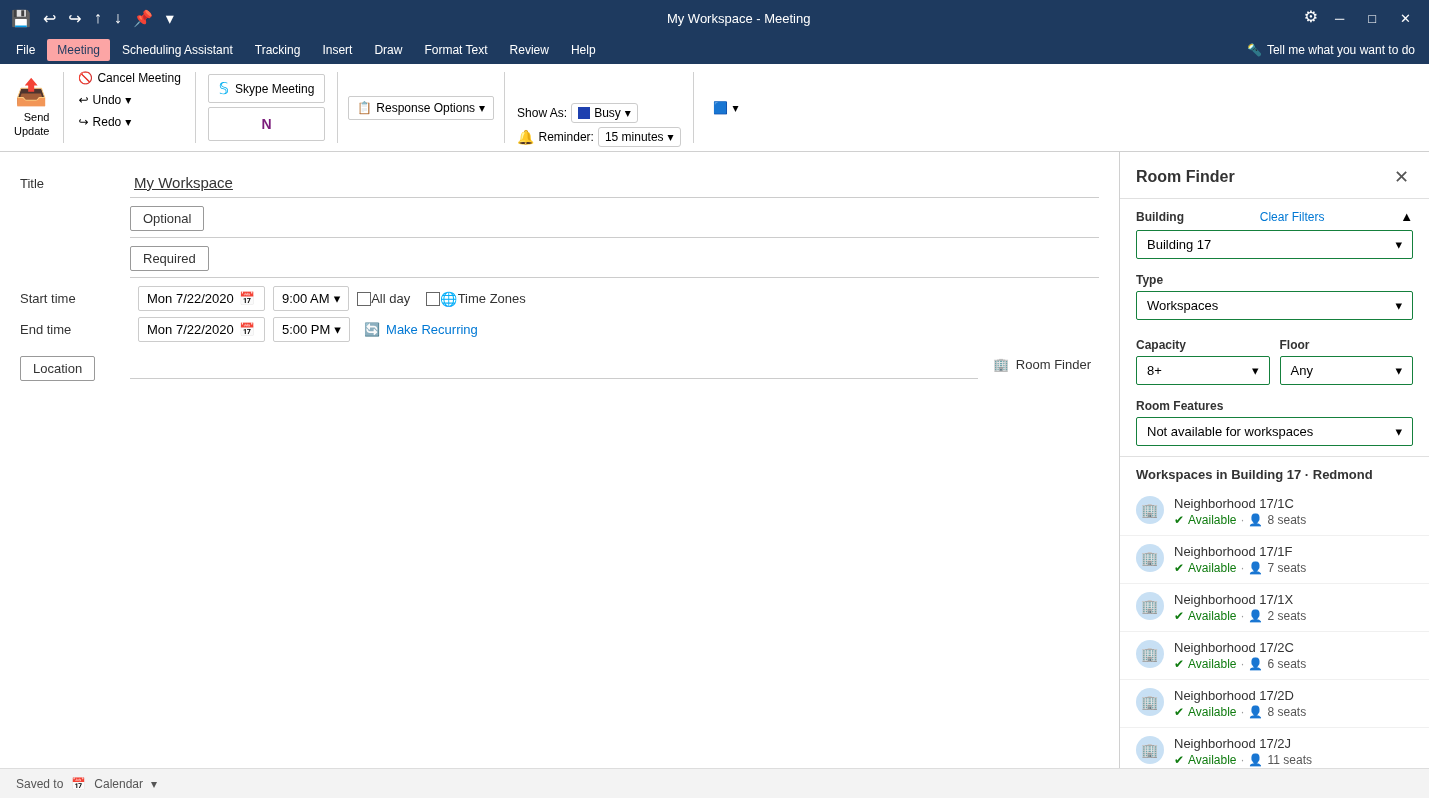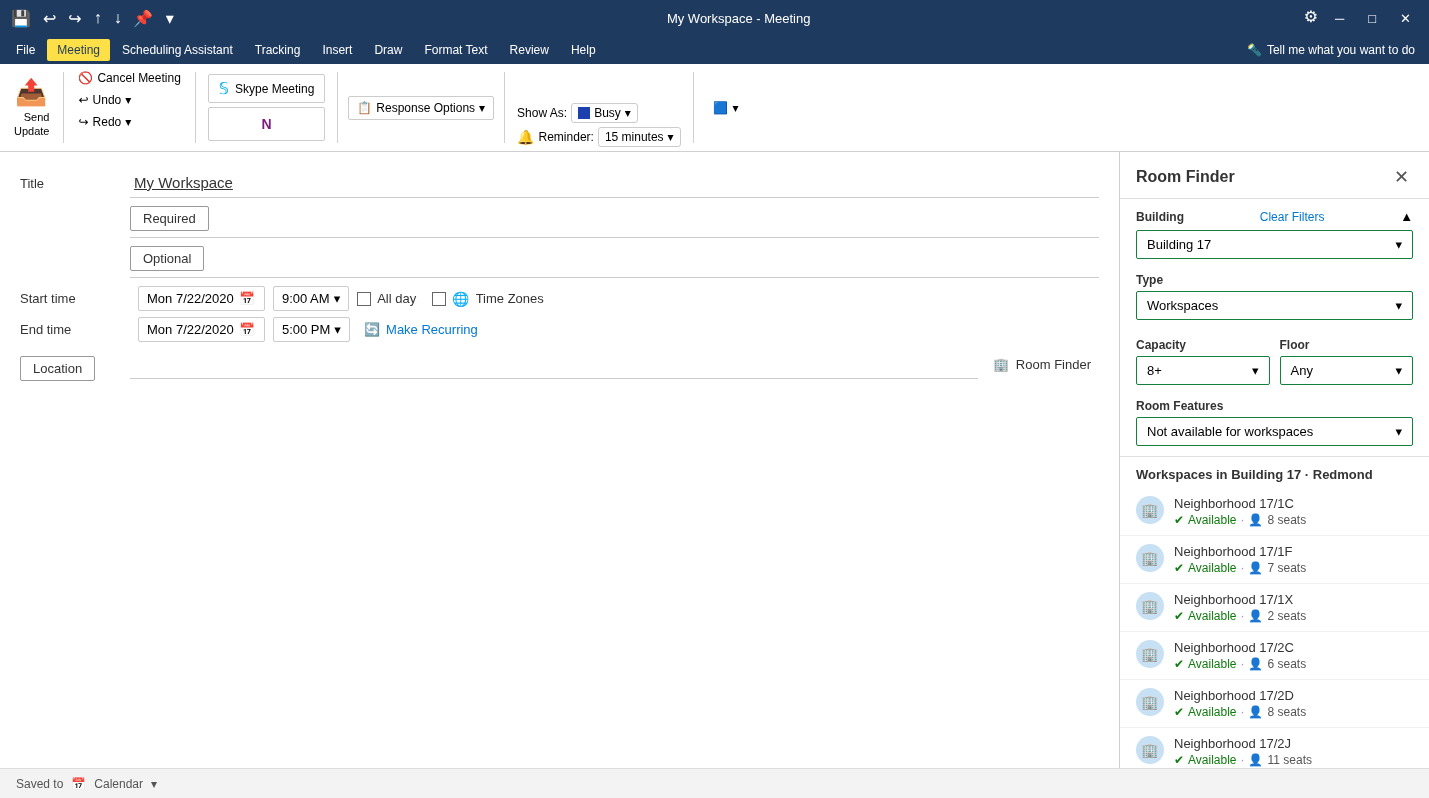--- a/index.html
+++ b/index.html
@@ -30,21 +30,21 @@
       padding: 0 6px;
       gap: 2px;
     }
     .menu-item {
       color: white;
       font-size: 12px;
       padding: 4px 10px;
       cursor: pointer;
       border-radius: 2px;
     }
-    .menu-item.active { background: #fde047; color: #1e3a5f; }
+    .menu-item.active { background: #fca5a5; color: #1e3a5f; }
     .menu-tell { display: flex; align-items: center; gap: 5px; color: white; font-size: 12px; margin-left: auto; padding: 0 8px; }
 
     
     .ribbon {
       background: white;
       border-bottom: 1px solid #d0d0d0;
       display: flex;
       align-items: stretch;
       height: 88px;
       padding: 4px 6px;
@@ -188,21 +188,21 @@
       border-radius: 2px;
       padding: 4px 8px;
       gap: 4px;
       background: white;
       cursor: pointer;
     }
 
     .allday-wrap {
       display: flex;
       align-items: center;
-      gap: 6px;
+      gap: 0;
       font-size: 13px;
       color: #333;
     }
 
     .make-recurring-btn {
       display: flex;
       align-items: center;
       gap: 6px;
       font-size: 13px;
       color: #0078d4;
@@ -558,29 +558,29 @@
     <div class="form-row">
       <div class="form-label-cell">Title</div>
       <div class="form-field-cell">
         <input class="form-input" type="text" value="My Workspace" style="">
       </div>
     </div>
 
     <div class="form-row">
       <div class="form-label-cell"></div>
       <div class="form-field-cell">
-        <span class="field-tag">Required</span>
+        <span class="field-tag">Optional</span>
         <hr class="separator-line" style="margin-top:6px;">
       </div>
     </div>
 
     <div class="form-row">
       <div class="form-label-cell"></div>
       <div class="form-field-cell">
-        <span class="field-tag">Optional</span>
+        <span class="field-tag">Required</span>
         <hr class="separator-line" style="margin-top:6px;">
       </div>
     </div>
 
     <div class="time-row">
       <div class="time-field-label">Start time</div>
       <div class="date-input-wrap">
         <span>Mon 7/22/2020</span>
         <span>📅</span>
       </div>

